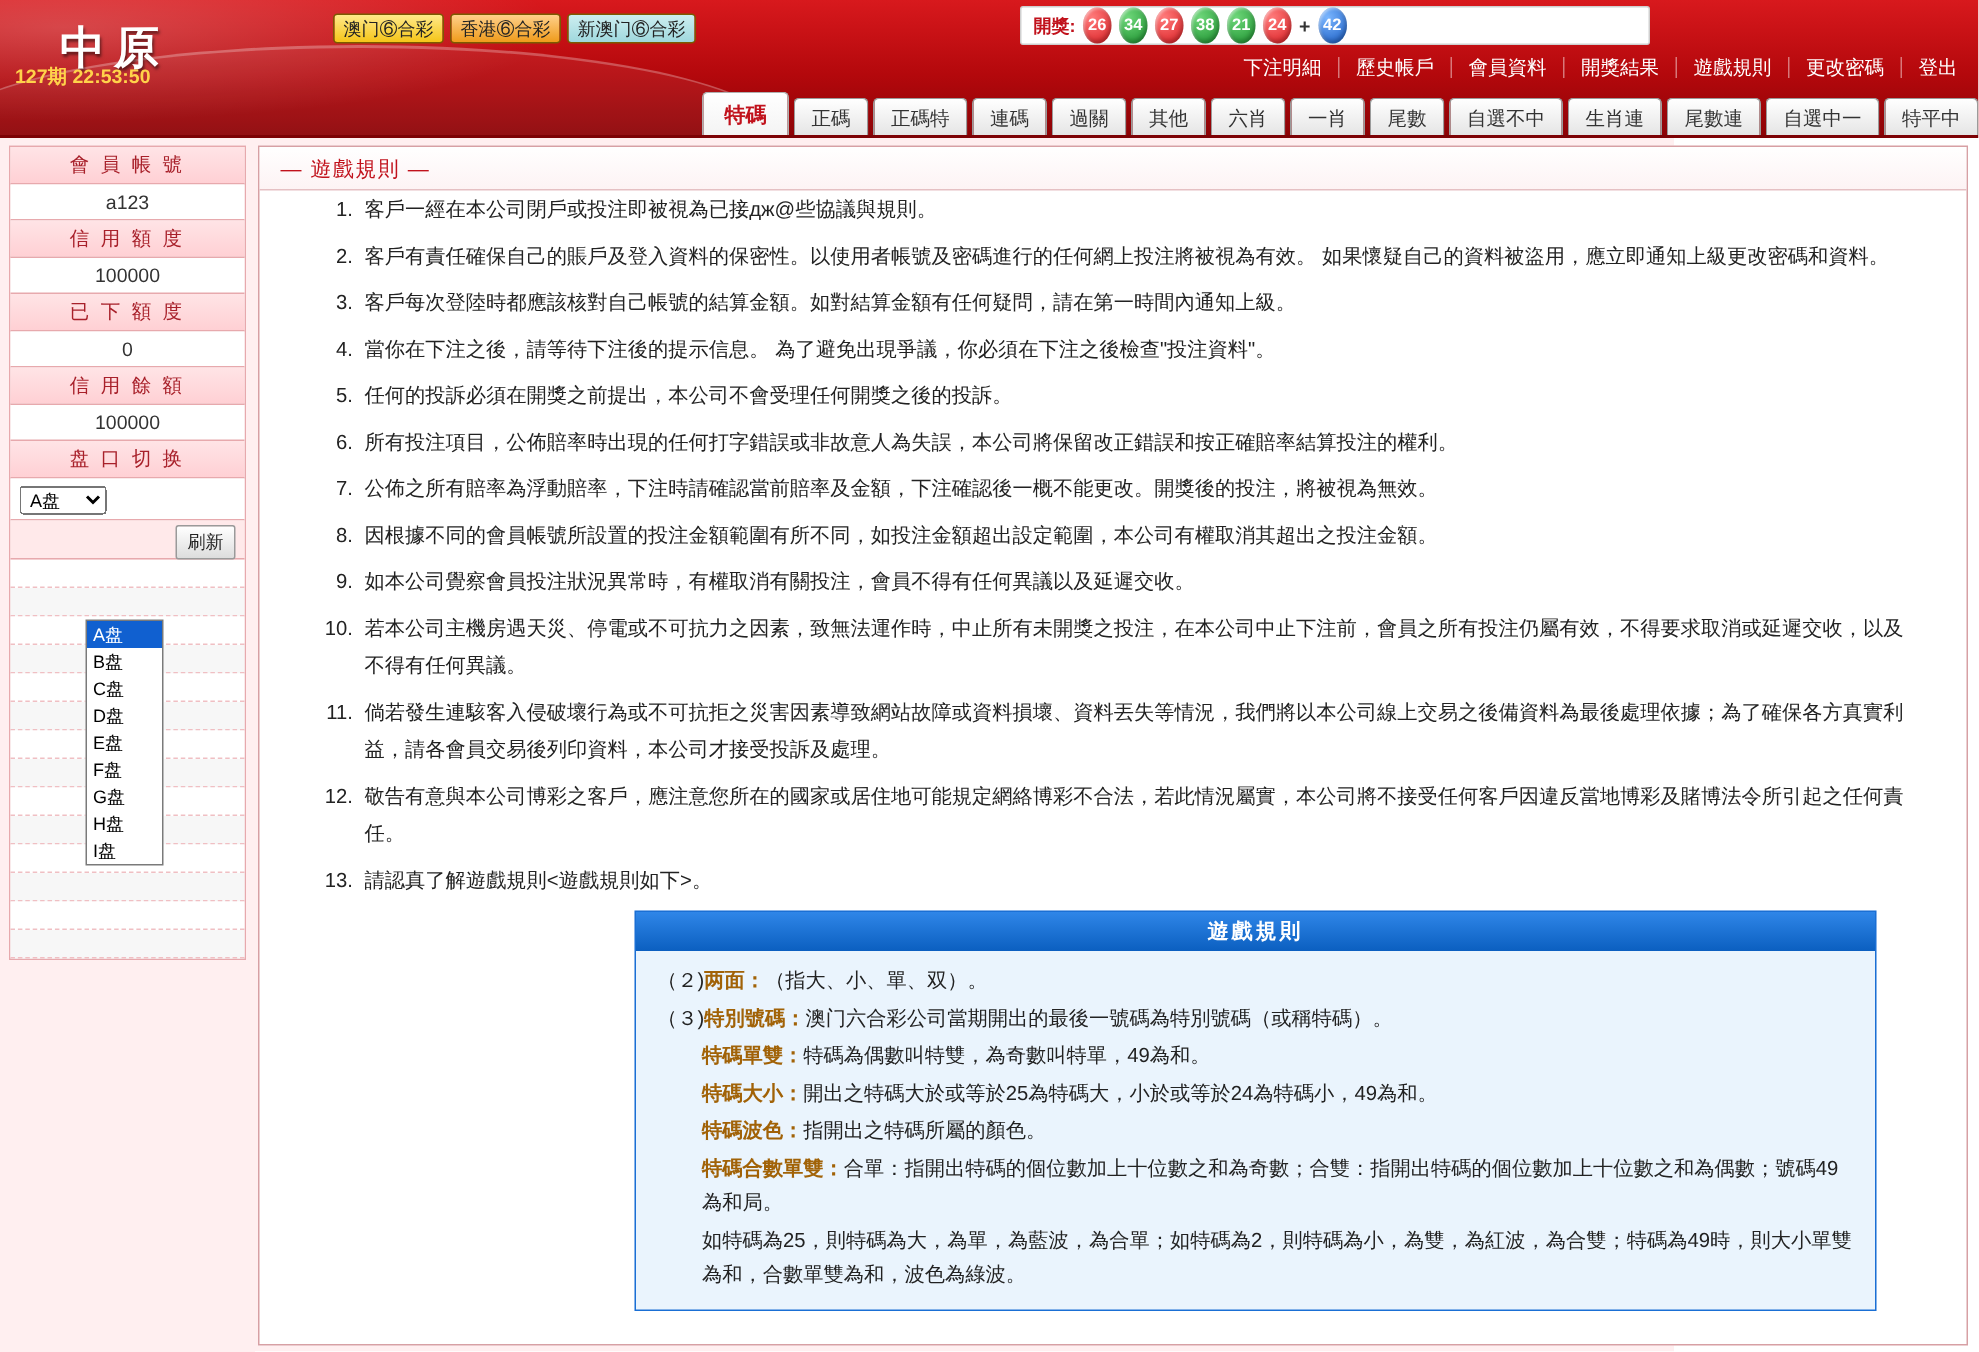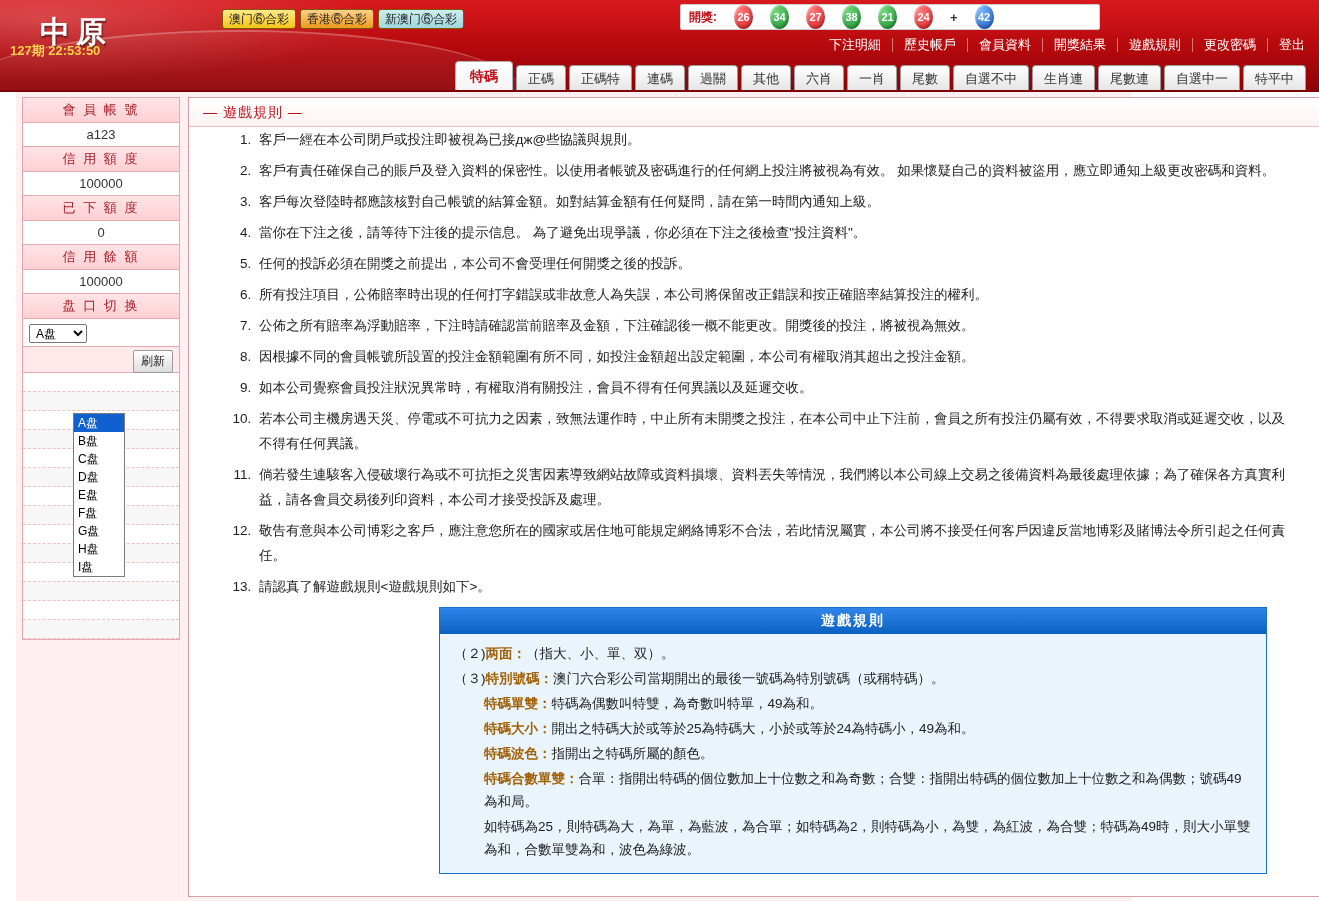--- a/index.html
+++ b/index.html
@@ -76,21 +76,21 @@
   .draw-box {
     position: absolute;
     left: 680px; top: 4px;
     height: 26px;
     background: #ffffff;
     border: 1px solid #cfcfcf;
     border-radius: 2px;
     display: flex;
     align-items: center;
     padding: 0 8px;
-    gap: 17px;
+    gap: 5px;
     width: 420px;
   }
   .draw-label { color: #c1121c; font-size: 12px; font-weight: bold; white-space: nowrap; }
   .ball {
     width: 19px; height: 24px;
     border-radius: 50%;
     color: #fff;
     font-size: 11px;
     font-weight: bold;
     display: flex;
@@ -121,21 +121,21 @@
   .top-links a:last-child { border-right: none; padding-right: 6px; }
 
   
   .navbar {
     position: absolute;
     right: 0; top: 62px;
     height: 30px;
     display: flex;
     align-items: flex-end;
     gap: 3px;
-    padding-right: 13px;
+    padding-right: 0;
   }
   .nav-tab {
     background: linear-gradient(to bottom, #ffffff, #e3e3e3);
     border: 1px solid #9b9b9b;
     border-bottom: none;
     border-radius: 4px 4px 0 0;
     padding: 5px 11px 6px 11px;
     font-size: 13px;
     color: #333;
     white-space: nowrap;
@@ -146,21 +146,21 @@
     color: #c1121c;
     font-weight: bold;
     padding: 7px 14px 8px 14px;
     font-size: 14px;
     border-color: #b0b0b0;
   }
 
   
   .body-wrap {
     position: absolute;
-    top: 92px; left: 16px;
+    top: 92px; left: 0;
     width: 1116px; height: 809px;
     background: #ffeff0;
   }
 
   
   .sidebar {
     position: absolute;
     left: 6px; top: 5px;
     width: 158px;
     border: 1px solid #e7a9ad;

